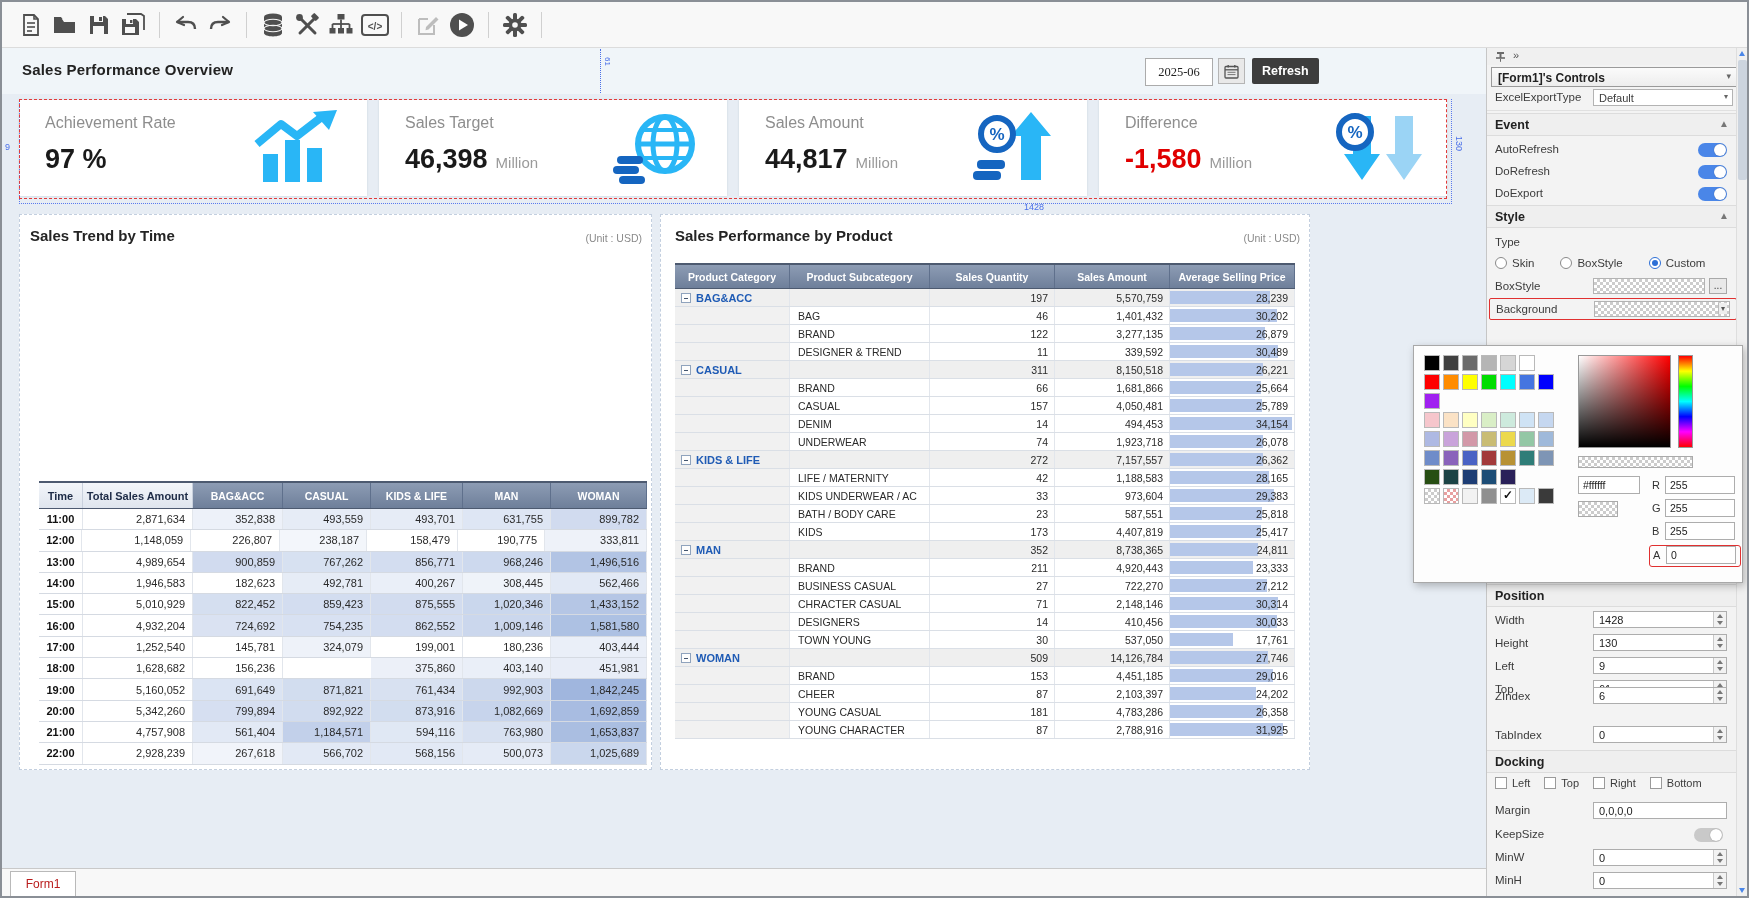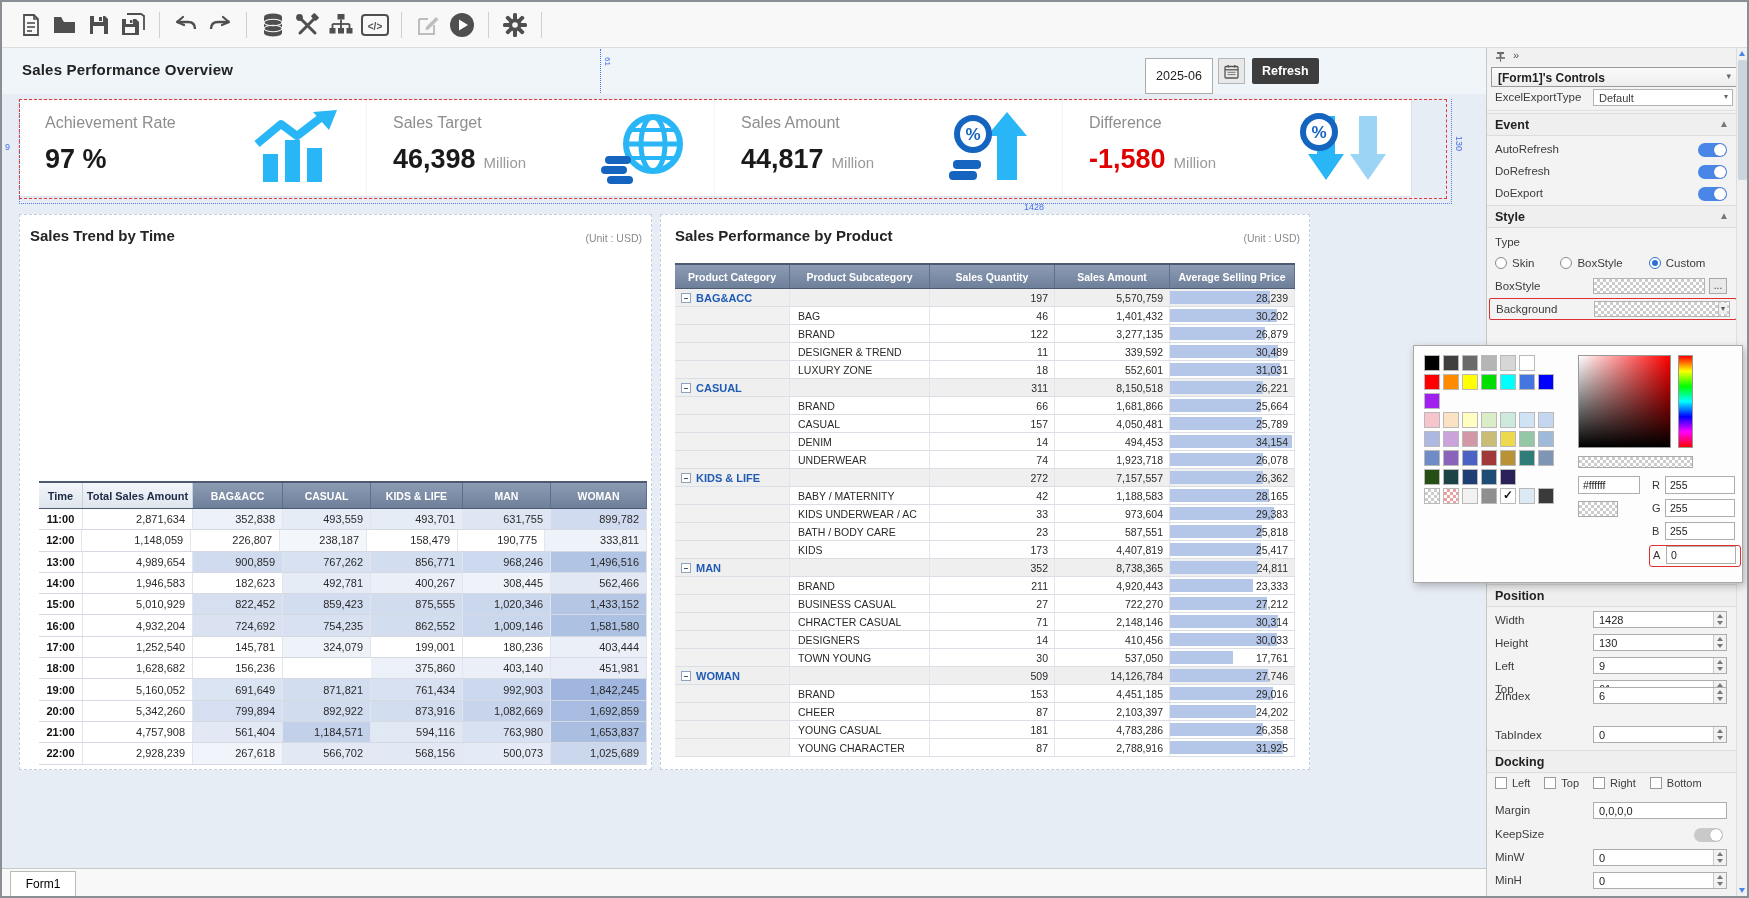--- a/index.html
+++ b/index.html
@@ -17,28 +17,28 @@
   .tb-icon { width:30px; height:30px; display:flex; align-items:center; justify-content:center; cursor:pointer; }
   .tb-sep { width:1px; height:26px; background:#d0d0d0; margin:0 7px; }
   
   #canvas { position:absolute; left:0; top:46px; width:1484px; bottom:0; background:#e7edf4; overflow:hidden; }
   #rightpanel { position:absolute; left:1484px; top:46px; right:0; bottom:0; background:#f3f3f3; border-left:1px solid #c6c6c6; font-size:11.5px; color:#3c3c3c; }
   
   #topband { position:absolute; left:0; top:0; width:100%; height:46px; background:#f0f5f9; }
   #dash-title { position:absolute; left:20px; top:13px; font-size:15px; font-weight:bold; color:#222; letter-spacing:.2px; }
   #measure61 { position:absolute; left:598px; top:1px; height:44px; border-left:1px dotted #4a6fe8; }
   #measure61 span { position:absolute; left:2px; top:8px; font-size:8px; color:#4a6fe8; writing-mode:vertical-rl; }
-  #date-input { position:absolute; left:1143px; top:10px; width:68px; height:36px; border:1px solid #ababab; background:#fff; font-size:12.5px; text-align:center; color:#222; font-family:Liberation Sans, sans-serif; }
+  #date-input { position:absolute; left:1143px; top:10px; width:68px; height:28px; border:1px solid #ababab; background:#fff; font-size:12.5px; text-align:center; color:#222; font-family:Liberation Serif, serif; }
   #cal-btn { position:absolute; left:1216px; top:10px; width:27px; height:26px; background:#e9e9e9; border:1px solid #b5b5b5; display:flex; align-items:center; justify-content:center; cursor:pointer; }
   #refresh-btn { position:absolute; left:1250px; top:10px; height:26px; padding:0 10px; background:#3d3d3d; color:#fff; font-size:12.5px; font-weight:bold; border:none; border-radius:2px; cursor:pointer; font-family:"Liberation Sans",sans-serif; }
   
   .sel-red { position:absolute; left:17px; top:51px; width:1428px; height:100px; border:1px dashed #e23a3a; pointer-events:none; z-index:5; }
   .sel-blue { position:absolute; left:17px; top:51px; width:1433px; height:105px; border-right:1px dotted #5a79ee; border-bottom:1px dotted #5a79ee; border-left:1px dotted #5a79ee; pointer-events:none; z-index:5; }
   .mlabel { position:absolute; font-size:9px; color:#4a6fe8; z-index:6; }
-  #kpirow { position:absolute; left:17px; top:52px; width:1428px; height:96px; display:flex; }
+  #kpirow { position:absolute; left:17px; top:52px; width:1428px; height:96px; display:flex; gap:12px; }
   .kpi-card { width:348px; background:#fff; position:relative; box-shadow:0 0 2px rgba(120,140,160,.25); }
   .kpi-label { position:absolute; left:26px; top:14px; font-size:16px; color:#8e8e8e; }
   .kpi-value { position:absolute; left:26px; top:44px; font-size:27px; font-weight:bold; color:#1a1a1a; white-space:nowrap; }
   .kpi-unit { font-size:15px; color:#9a9a9a; font-weight:normal; margin-left:8px; }
   .kpi-icon { position:absolute; right:22px; top:10px; }
   
   .panel { position:absolute; background:#fff; border:1px dashed #c3cfdf; }
   #trend-panel { left:17px; top:166px; width:633px; height:556px; }
   #product-panel { left:658px; top:166px; width:650px; height:556px; }
   .panel-title { position:absolute; left:10px; top:12px; font-size:15px; font-weight:bold; color:#242424; }
@@ -63,21 +63,21 @@
   .pt-row.cat { background:#efefef; }
   .pt-row.cat .pt-cell { color:#2a2a2a; }
   .cat-name { color:#1f5bb5; font-weight:bold; display:flex; align-items:center; gap:5px; padding-left:6px; font-size:11px; }
   .minusbox { width:10px; height:10px; border:1px solid #8fa3bd; background:#fdfdfd; position:relative; flex:0 0 auto; cursor:pointer; }
   .minusbox::after { content:""; position:absolute; left:2px; right:2px; top:4px; border-top:1px solid #44556e; }
   .sub-indent { background:#f1f1f1; }
   .avgbar { position:absolute; left:0; top:2px; bottom:2px; background:#b5c7e9; }
   .avgval { position:relative; z-index:2; }
   
   #bottomstrip { position:absolute; left:0; bottom:0; width:1484px; height:28px; background:#f8f8f8; border-top:1px solid #c9c9c9; }
-  #form-tab { position:absolute; left:8px; top:2px; width:66px; height:25px; background:#fff; border:1px solid #b9b9b9; border-bottom:none; display:flex; align-items:center; justify-content:center; font-size:12px; color:#000000; cursor:pointer; }
+  #form-tab { position:absolute; left:8px; top:2px; width:66px; height:25px; background:#fff; border:1px solid #b9b9b9; border-bottom:none; display:flex; align-items:center; justify-content:center; font-size:12px; color:#b91c1c; cursor:pointer; }
   
   .rp-row { position:absolute; left:0; width:252px; height:21px; }
   .rp-label { position:absolute; left:8px; top:4px; }
   .rp-section { position:absolute; left:0; width:252px; height:23px; background:#efefef; border-top:1px solid #dcdcdc; border-bottom:1px solid #dcdcdc; font-weight:bold; font-size:12.5px; color:#222; }
   .rp-section span.t { position:absolute; left:8px; top:4px; }
   .rp-section span.chev { position:absolute; right:10px; top:4px; color:#777; font-weight:normal; font-size:10px; cursor:pointer; }
   .toggle { position:absolute; right:12px; top:4px; width:29px; height:14px; border-radius:7px; background:#4a86e8; cursor:pointer; }
   .toggle .knob { position:absolute; right:1px; top:1px; width:12px; height:12px; border-radius:50%; background:#fff; box-shadow:0 0 1px rgba(0,0,0,.4); }
   .toggle.off { background:#c9c9c9; }
   .numinput { position:absolute; left:106px; width:134px; height:17px; border:1px solid #adadad; background:#fff; font-size:11px; color:#222; display:flex; align-items:center; padding-left:5px; }
@@ -483,30 +483,20 @@
           <div class="pt-row">
             <div class="pt-cell sub-indent" style="width: 115px;"></div>
             <div class="pt-cell txt" style="width: 140px;">DESIGNER &amp; TREND</div>
             <div class="pt-cell num" style="width: 125px;">11</div>
             <div class="pt-cell num" style="width: 115px;">339,592</div>
             <div class="pt-cell num" style="width: 125px;">
               <div class="avgbar" style="width:87%"></div>
               <span class="avgval">30,489</span>
             </div>
           </div>
-          <div class="pt-row">
-            <div class="pt-cell sub-indent" style="width: 115px;"></div>
-            <div class="pt-cell txt" style="width: 140px;">LUXURY ZONE</div>
-            <div class="pt-cell num" style="width: 125px;">18</div>
-            <div class="pt-cell num" style="width: 115px;">552,601</div>
-            <div class="pt-cell num" style="width: 125px;">
-              <div class="avgbar" style="width:89%"></div>
-              <span class="avgval">31,031</span>
-            </div>
-          </div>
           <div class="pt-row cat">
             <div class="pt-cell" style="width: 115px;">
               <span class="cat-name"><span class="minusbox"></span>CASUAL</span>
             </div>
             <div class="pt-cell txt" style="width: 140px;"></div>
             <div class="pt-cell num" style="width: 125px;">311</div>
             <div class="pt-cell num" style="width: 115px;">8,150,518</div>
             <div class="pt-cell num" style="width: 125px;">
               <div class="avgbar" style="width:75%"></div>
               <span class="avgval">26,221</span>
@@ -559,21 +549,21 @@
             <div class="pt-cell txt" style="width: 140px;"></div>
             <div class="pt-cell num" style="width: 125px;">272</div>
             <div class="pt-cell num" style="width: 115px;">7,157,557</div>
             <div class="pt-cell num" style="width: 125px;">
               <div class="avgbar" style="width:75%"></div>
               <span class="avgval">26,362</span>
             </div>
           </div>
           <div class="pt-row">
             <div class="pt-cell sub-indent" style="width: 115px;"></div>
-            <div class="pt-cell txt" style="width: 140px;">BABY / MATERNITY</div>
+            <div class="pt-cell txt" style="width: 140px;">LIFE / MATERNITY</div>
             <div class="pt-cell num" style="width: 125px;">42</div>
             <div class="pt-cell num" style="width: 115px;">1,188,583</div>
             <div class="pt-cell num" style="width: 125px;">
               <div class="avgbar" style="width:80%"></div>
               <span class="avgval">28,165</span>
             </div>
           </div>
           <div class="pt-row">
             <div class="pt-cell sub-indent" style="width: 115px;"></div>
             <div class="pt-cell txt" style="width: 140px;">KIDS UNDERWEAR / AC</div>

